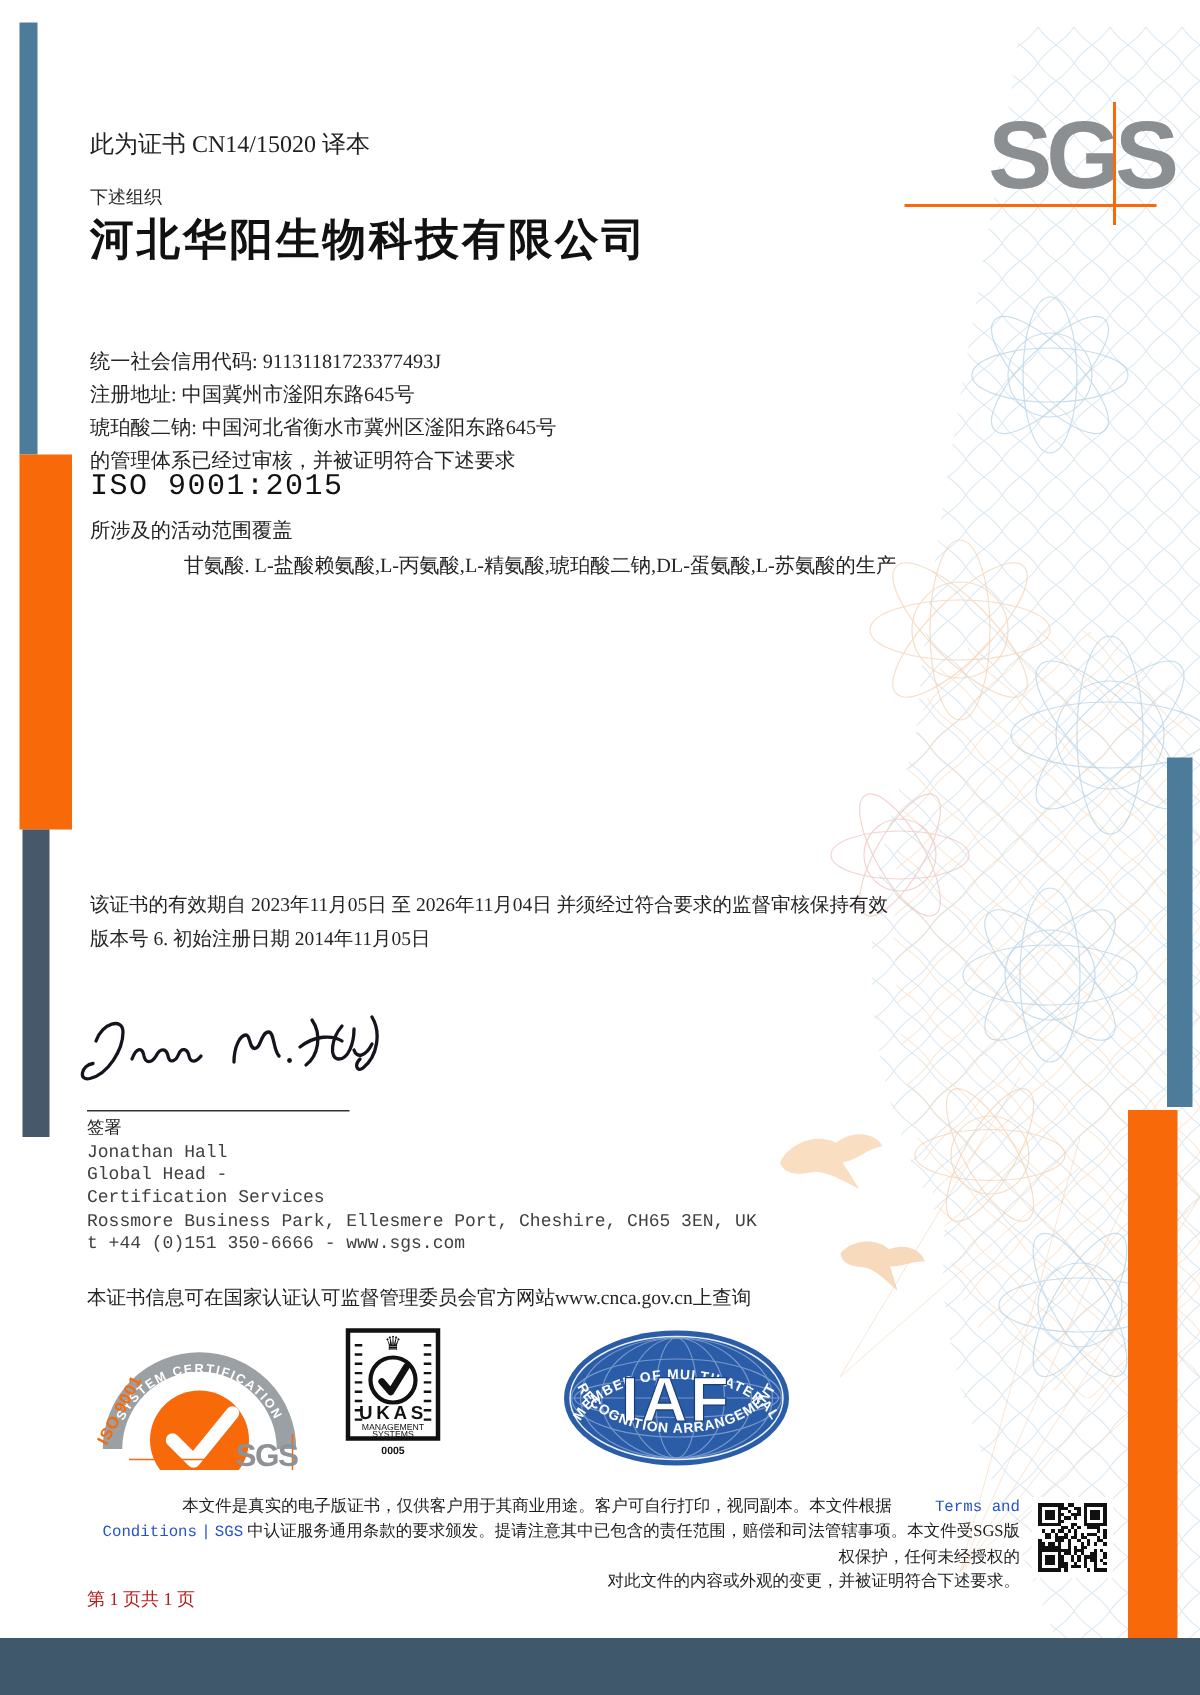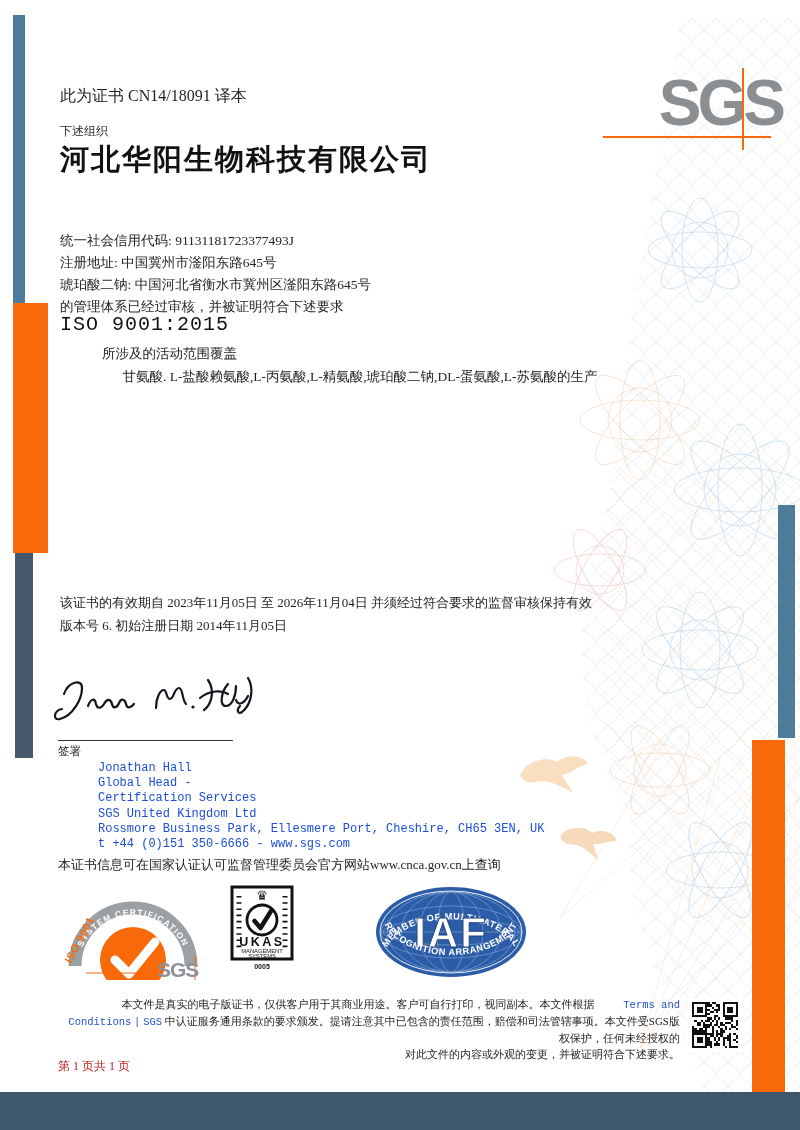--- a/index.html
+++ b/index.html
@@ -21,27 +21,27 @@
   #logo-hline{left:603px;top:136px;width:168px;height:2px;background:#F8690A;}
   #logo-vline{left:742px;top:68px;width:2px;height:82px;background:#F8690A;}
   
   .zh{font-family:"Liberation Serif",serif;}
   .mono{font-family:"Liberation Mono",monospace;}
   #cert-line{left:60px;top:86px;font-size:16px;color:#1f1f1f;}
   #org-label{left:60px;top:123px;font-size:12px;color:#2a2a2a;}
   #company-name{left:60px;top:140px;font-size:29px;font-weight:bold;letter-spacing:2px;color:#111;}
   #details{left:60px;top:230px;font-size:13.5px;line-height:22px;color:#242424;}
   #iso-standard{left:60px;top:313px;font-size:20px;color:#111;letter-spacing:1px;}
-  #scope-label{left:60px;top:345px;font-size:13.5px;color:#242424;margin-left:42px;}
+  #scope-label{left:60px;top:345px;font-size:13.5px;color:#242424;}
   #scope-text{left:60px;top:368px;font-size:13.5px;color:#242424;width:600px;text-align:center;}
   #validity{left:60px;top:591px;font-size:13px;line-height:23px;color:#242424;width:580px;}
   #signature-svg{left:52px;top:672px;}
   #sig-rule{left:58px;top:740px;width:175px;height:0;border-top:1.5px solid #333;}
   #sig-label{left:58px;top:744px;font-size:11.5px;color:#242424;}
-  #signer-block{left:58px;top:761px;font-size:12px;line-height:15.2px;color:#1d4ed8;margin-left:40px;}
+  #signer-block{left:58px;top:761px;font-size:12px;line-height:15.2px;color:#404040;}
   #verification-line{left:58px;top:856px;font-size:13px;color:#242424;}
   #badge-sgs{left:58px;top:880px;}
   #badge-ukas{left:222px;top:884px;}
   #badge-iaf{left:372px;top:884px;}
   #footer-text{left:58px;top:996px;width:622px;font-size:11px;line-height:16px;color:#1e1e1e;text-align:right;}
   #footer-text .blue{color:#2653C9;text-decoration:none;font-family:"Liberation Mono",monospace;font-size:10.5px;}
   #terms-link{margin-left:26px;}
   #qr-wrap{left:688px;top:998px;width:54px;height:54px;background:#fff;}
   #page-info{left:58px;top:1058px;font-size:12px;color:#b91c1c;}
   #deco-pattern{right:0;top:18px;pointer-events:none;}
@@ -131,21 +131,21 @@
   <div id="bar-left-orange" class="bar"></div>
   <div id="bar-left-slate" class="bar"></div>
   <div id="bar-right-steel" class="bar"></div>
   <div id="bar-right-orange" class="bar"></div>
   <div id="bottom-band" class="bar"></div>
 
   <div id="sgs-logo-text" class="abs">SGS</div>
   <div id="logo-hline" class="abs"></div>
   <div id="logo-vline" class="abs"></div>
 
-  <div id="cert-line" class="abs zh">此为证书 CN14/18091 译本</div>
+  <div id="cert-line" class="abs zh">此为证书 CN14/15020 译本</div>
   <div id="org-label" class="abs zh">下述组织</div>
   <div id="company-name" class="abs zh">河北华阳生物科技有限公司</div>
 
   <div id="details" class="abs zh">
     <div>统一社会信用代码: 91131181723377493J</div>
     <div>注册地址: 中国冀州市滏阳东路645号</div>
     <div>琥珀酸二钠: 中国河北省衡水市冀州区滏阳东路645号</div>
     <div>的管理体系已经过审核，并被证明符合下述要求</div>
   </div>
   <div id="iso-standard" class="abs mono">ISO 9001:2015</div>
@@ -169,21 +169,20 @@
     <path d="M184 28 C186 34 192 32 196 24"></path>
     <path d="M196 6 C202 16 200 32 190 40 C186 43 184 38 188 34"></path>
   </svg>
   <div id="sig-rule" class="abs"></div>
   <div id="sig-label" class="abs zh">签署</div>
 
   <div id="signer-block" class="abs mono">
     <div>Jonathan Hall</div>
     <div>Global Head -</div>
     <div>Certification Services</div>
-    <div>SGS United Kingdom Ltd</div>
     <div>Rossmore Business Park, Ellesmere Port, Cheshire, CH65 3EN, UK</div>
     <div>t +44 (0)151 350-6666 - www.sgs.com</div>
   </div>
 
   <div id="verification-line" class="abs zh">本证书信息可在国家认证认可监督管理委员会官方网站www.cnca.gov.cn上查询</div>
 
   <svg id="badge-sgs" class="abs" width="150" height="100" viewBox="0 0 150 100">
     <defs>
         <path id="sgsArc" d="M24 68 A 56 56 0 0 1 126 68" fill="none"></path>
       </defs>

